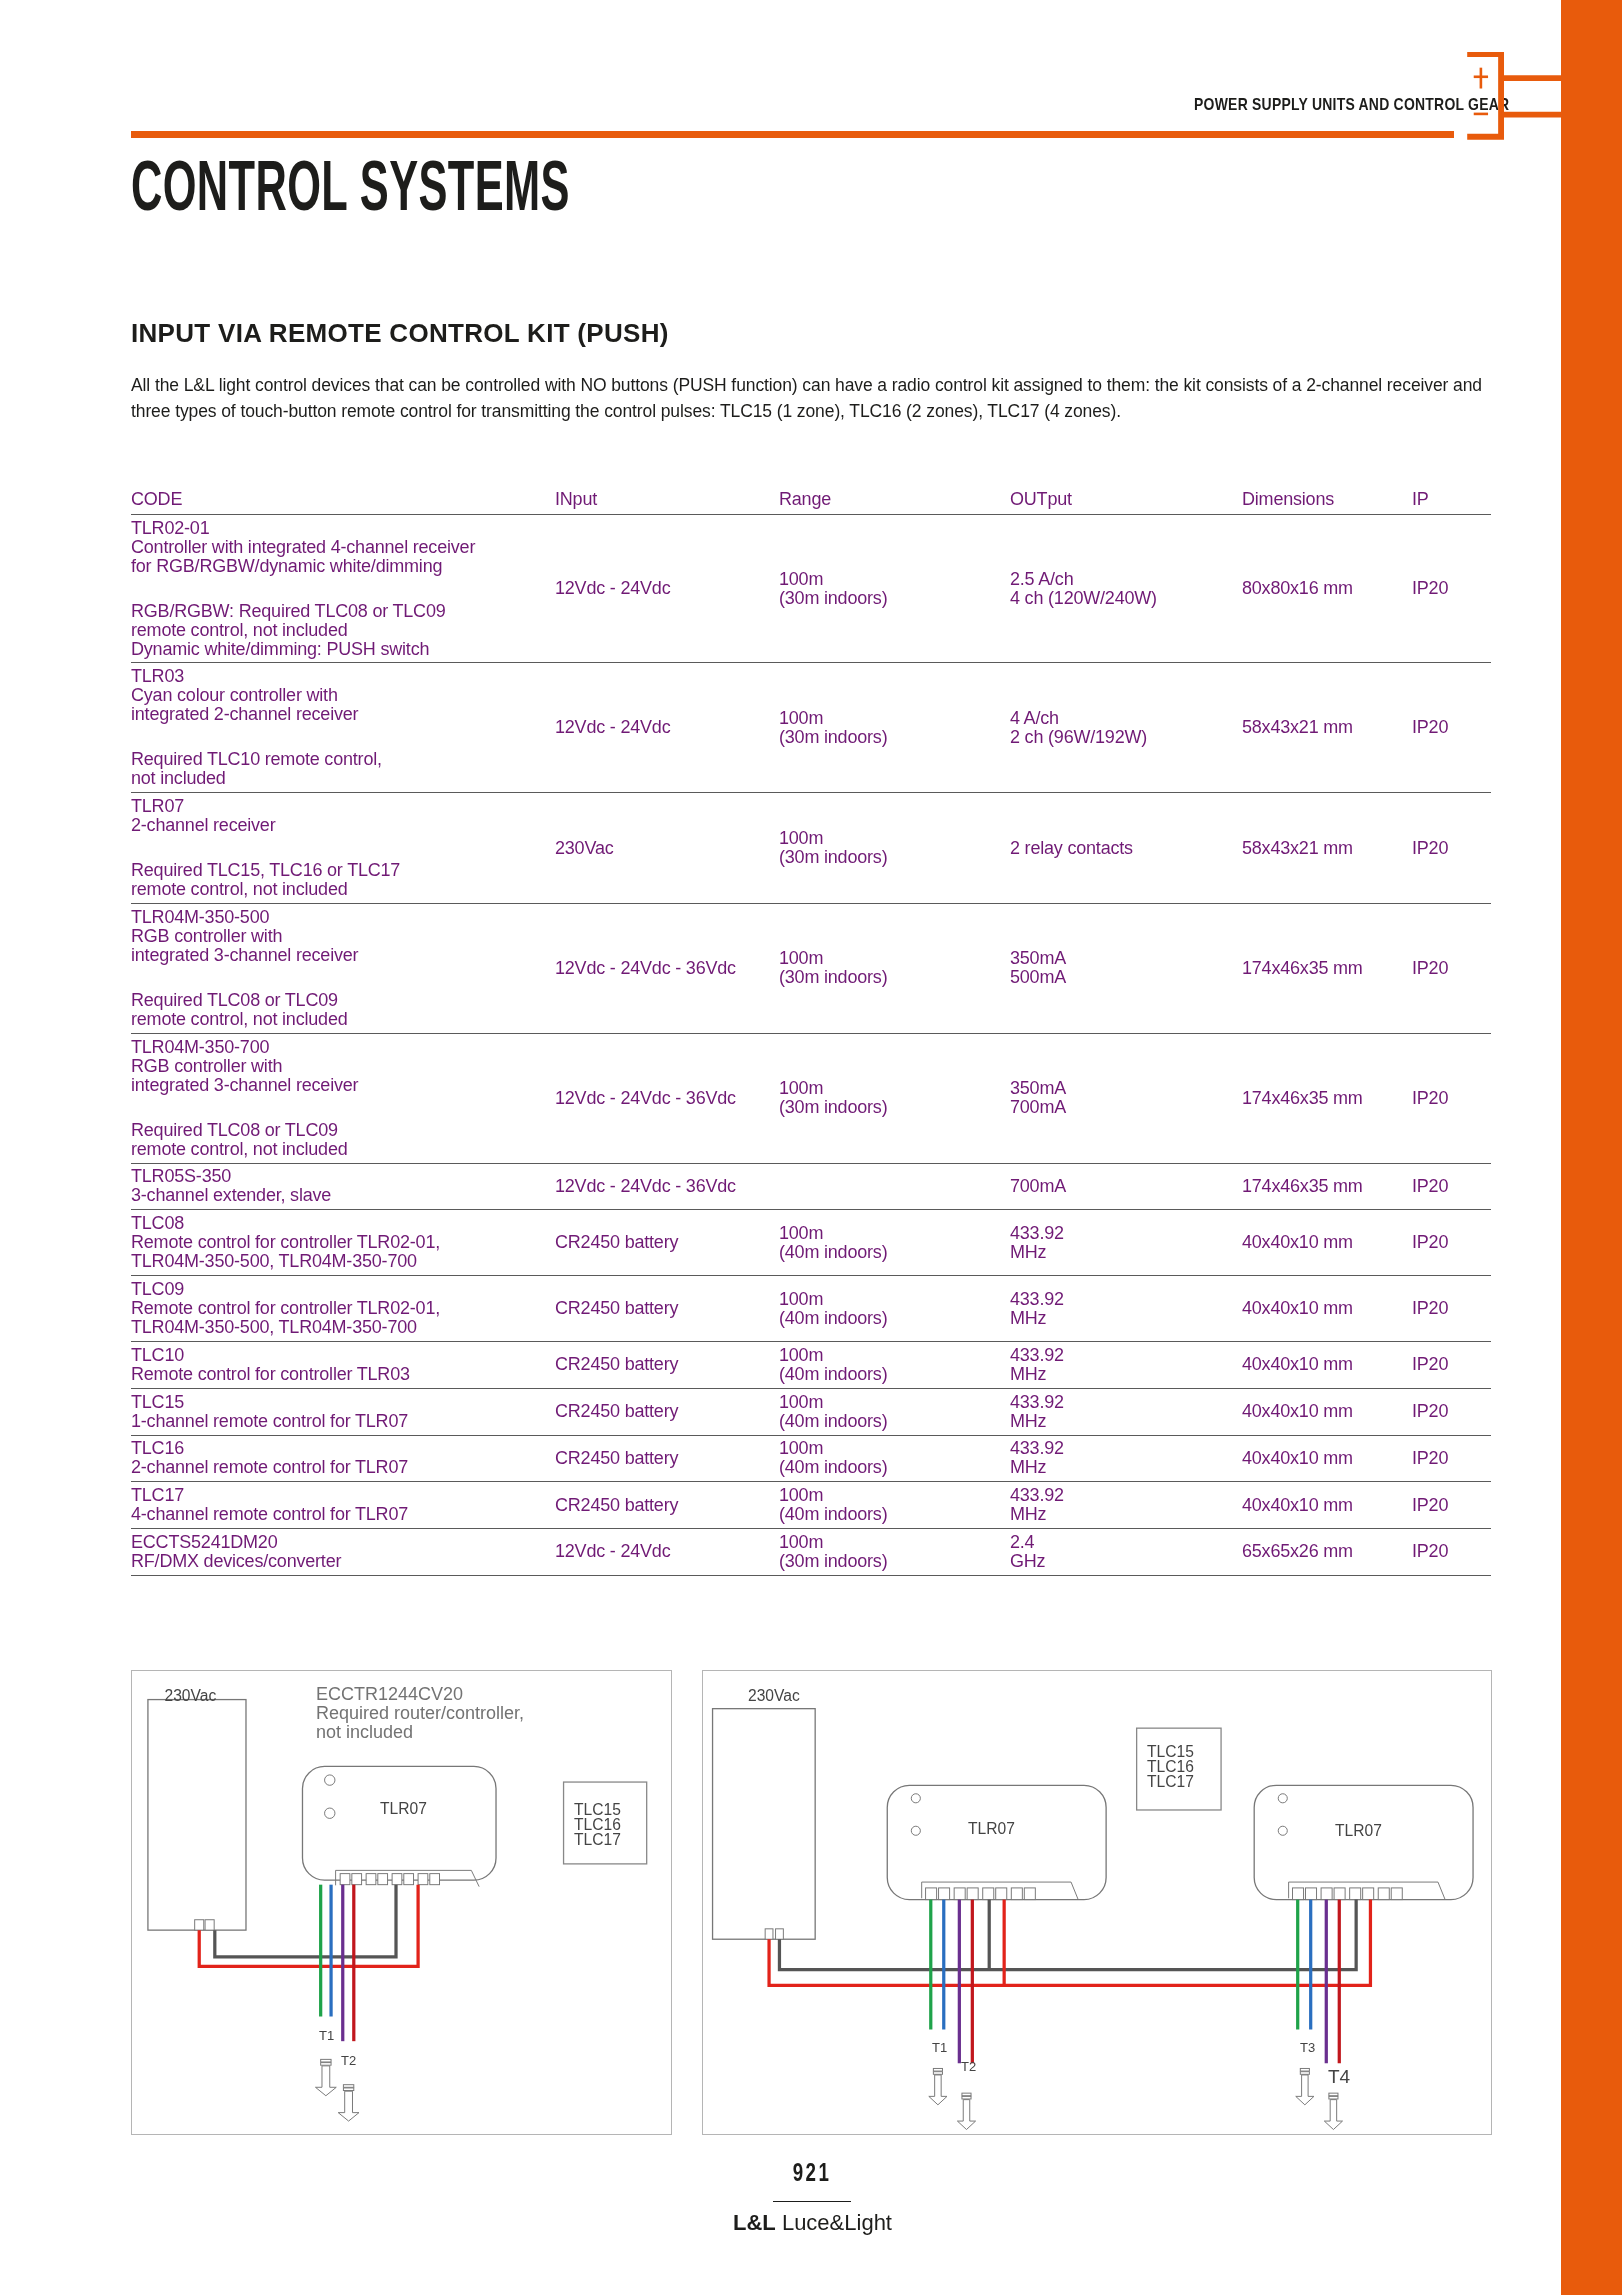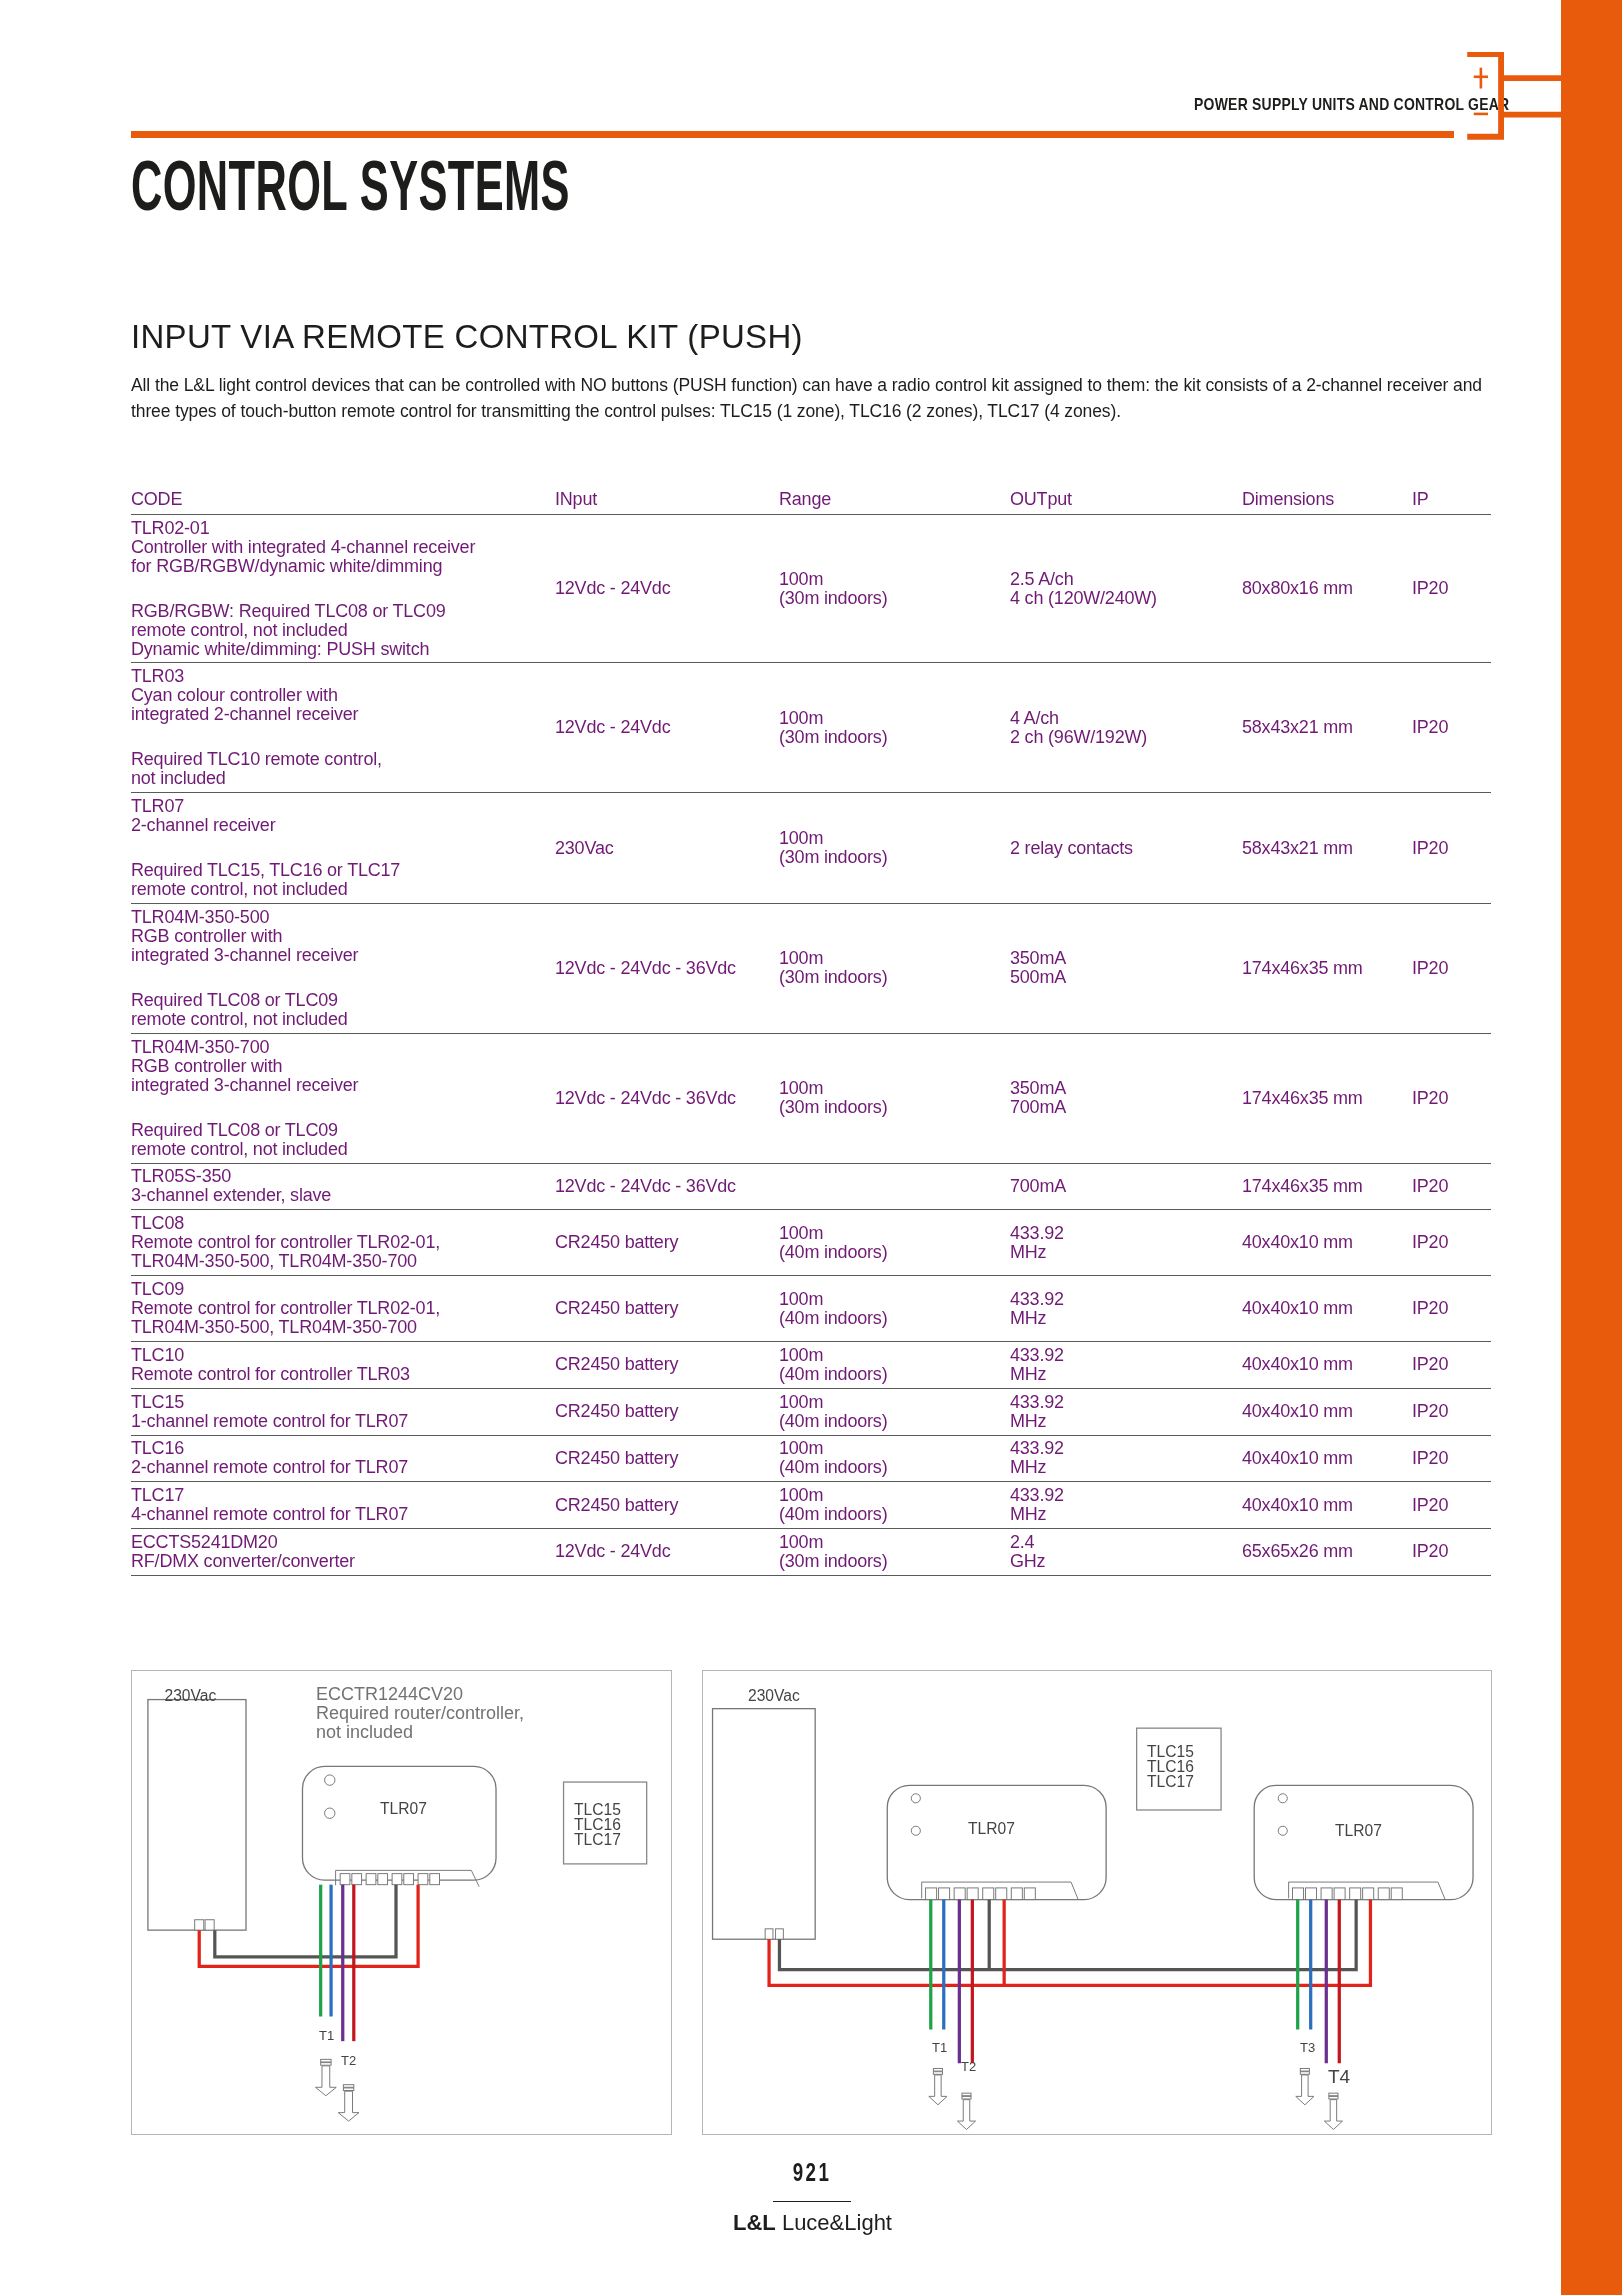--- a/index.html
+++ b/index.html
@@ -11,21 +11,21 @@
   .header-text { position: absolute; left: 1137px; top: 95px; width: 317px; text-align: right;
     font-family: "Liberation Sans", sans-serif; font-weight: bold; font-size: 17px; letter-spacing: 0.3px;
     transform: scaleX(0.82); transform-origin: right center; white-space: nowrap; }
   .header-rule { position: absolute; left: 131px; top: 131px; width: 1323px; height: 7.1px; background: #e85b0c; }
   .battery-icon { position: absolute; left: 1462px; top: 52px; width: 99px; height: 88px; }
 
   .page-title { position: absolute; left: 131px; top: 147px; font-family: "Liberation Sans", sans-serif;
     font-weight: bold; font-size: 70px; letter-spacing: 0.6px; transform: scaleX(0.62); transform-origin: left center;
     white-space: nowrap; line-height: 78px; }
 
-  .section-title { position: absolute; left: 131px; top: 318px; font-weight: normal; font-size: 33px;
+  .section-title { position: absolute; left: 131px; top: 318px; font-weight: bold; font-size: 26px;
     letter-spacing: 0.3px; white-space: nowrap; }
 
   .intro { position: absolute; left: 131px; top: 372px; width: 1352px; font-size: 17.5px; line-height: 26px;
     color: #1d1d1b; letter-spacing: -0.1px; }
 
   table.spec { position: absolute; left: 131px; top: 481px; width: 1360px; border-collapse: collapse;
     font-size: 18px; color: #701a75; letter-spacing: -0.2px; }
   table.spec th { text-align: left; font-weight: normal; padding: 7.8px 0 3.9px 0; border-bottom: 1.9px solid #5a5a5a; line-height: 21px; }
   table.spec td { vertical-align: middle; padding: 3.9px 0 3.9px 0; border-bottom: 1.9px solid #5a5a5a; line-height: 19px; }
   table.spec td .code { display: block; }
@@ -328,21 +328,21 @@
           <span class="line">433.92</span>
           <span class="line">MHz</span>
         </td>
         <td class="col-dim"><span>40x40x10 mm</span></td>
         <td class="col-ip"><span>IP20</span></td>
       </tr>
       <tr>
         <td class="col-code">
           <span class="code">ECCTS5241DM20</span>
           <span class="desc">
-            <span class="line">RF/DMX converter/converter</span>
+            <span class="line">RF/DMX devices/converter</span>
           </span>
         </td>
         <td class="col-input"><span>12Vdc - 24Vdc</span></td>
         <td class="col-range">
           <span class="line">100m</span>
           <span class="line">(30m indoors)</span>
         </td>
         <td class="col-out">
           <span class="line">2.4</span>
           <span class="line">GHz</span>

